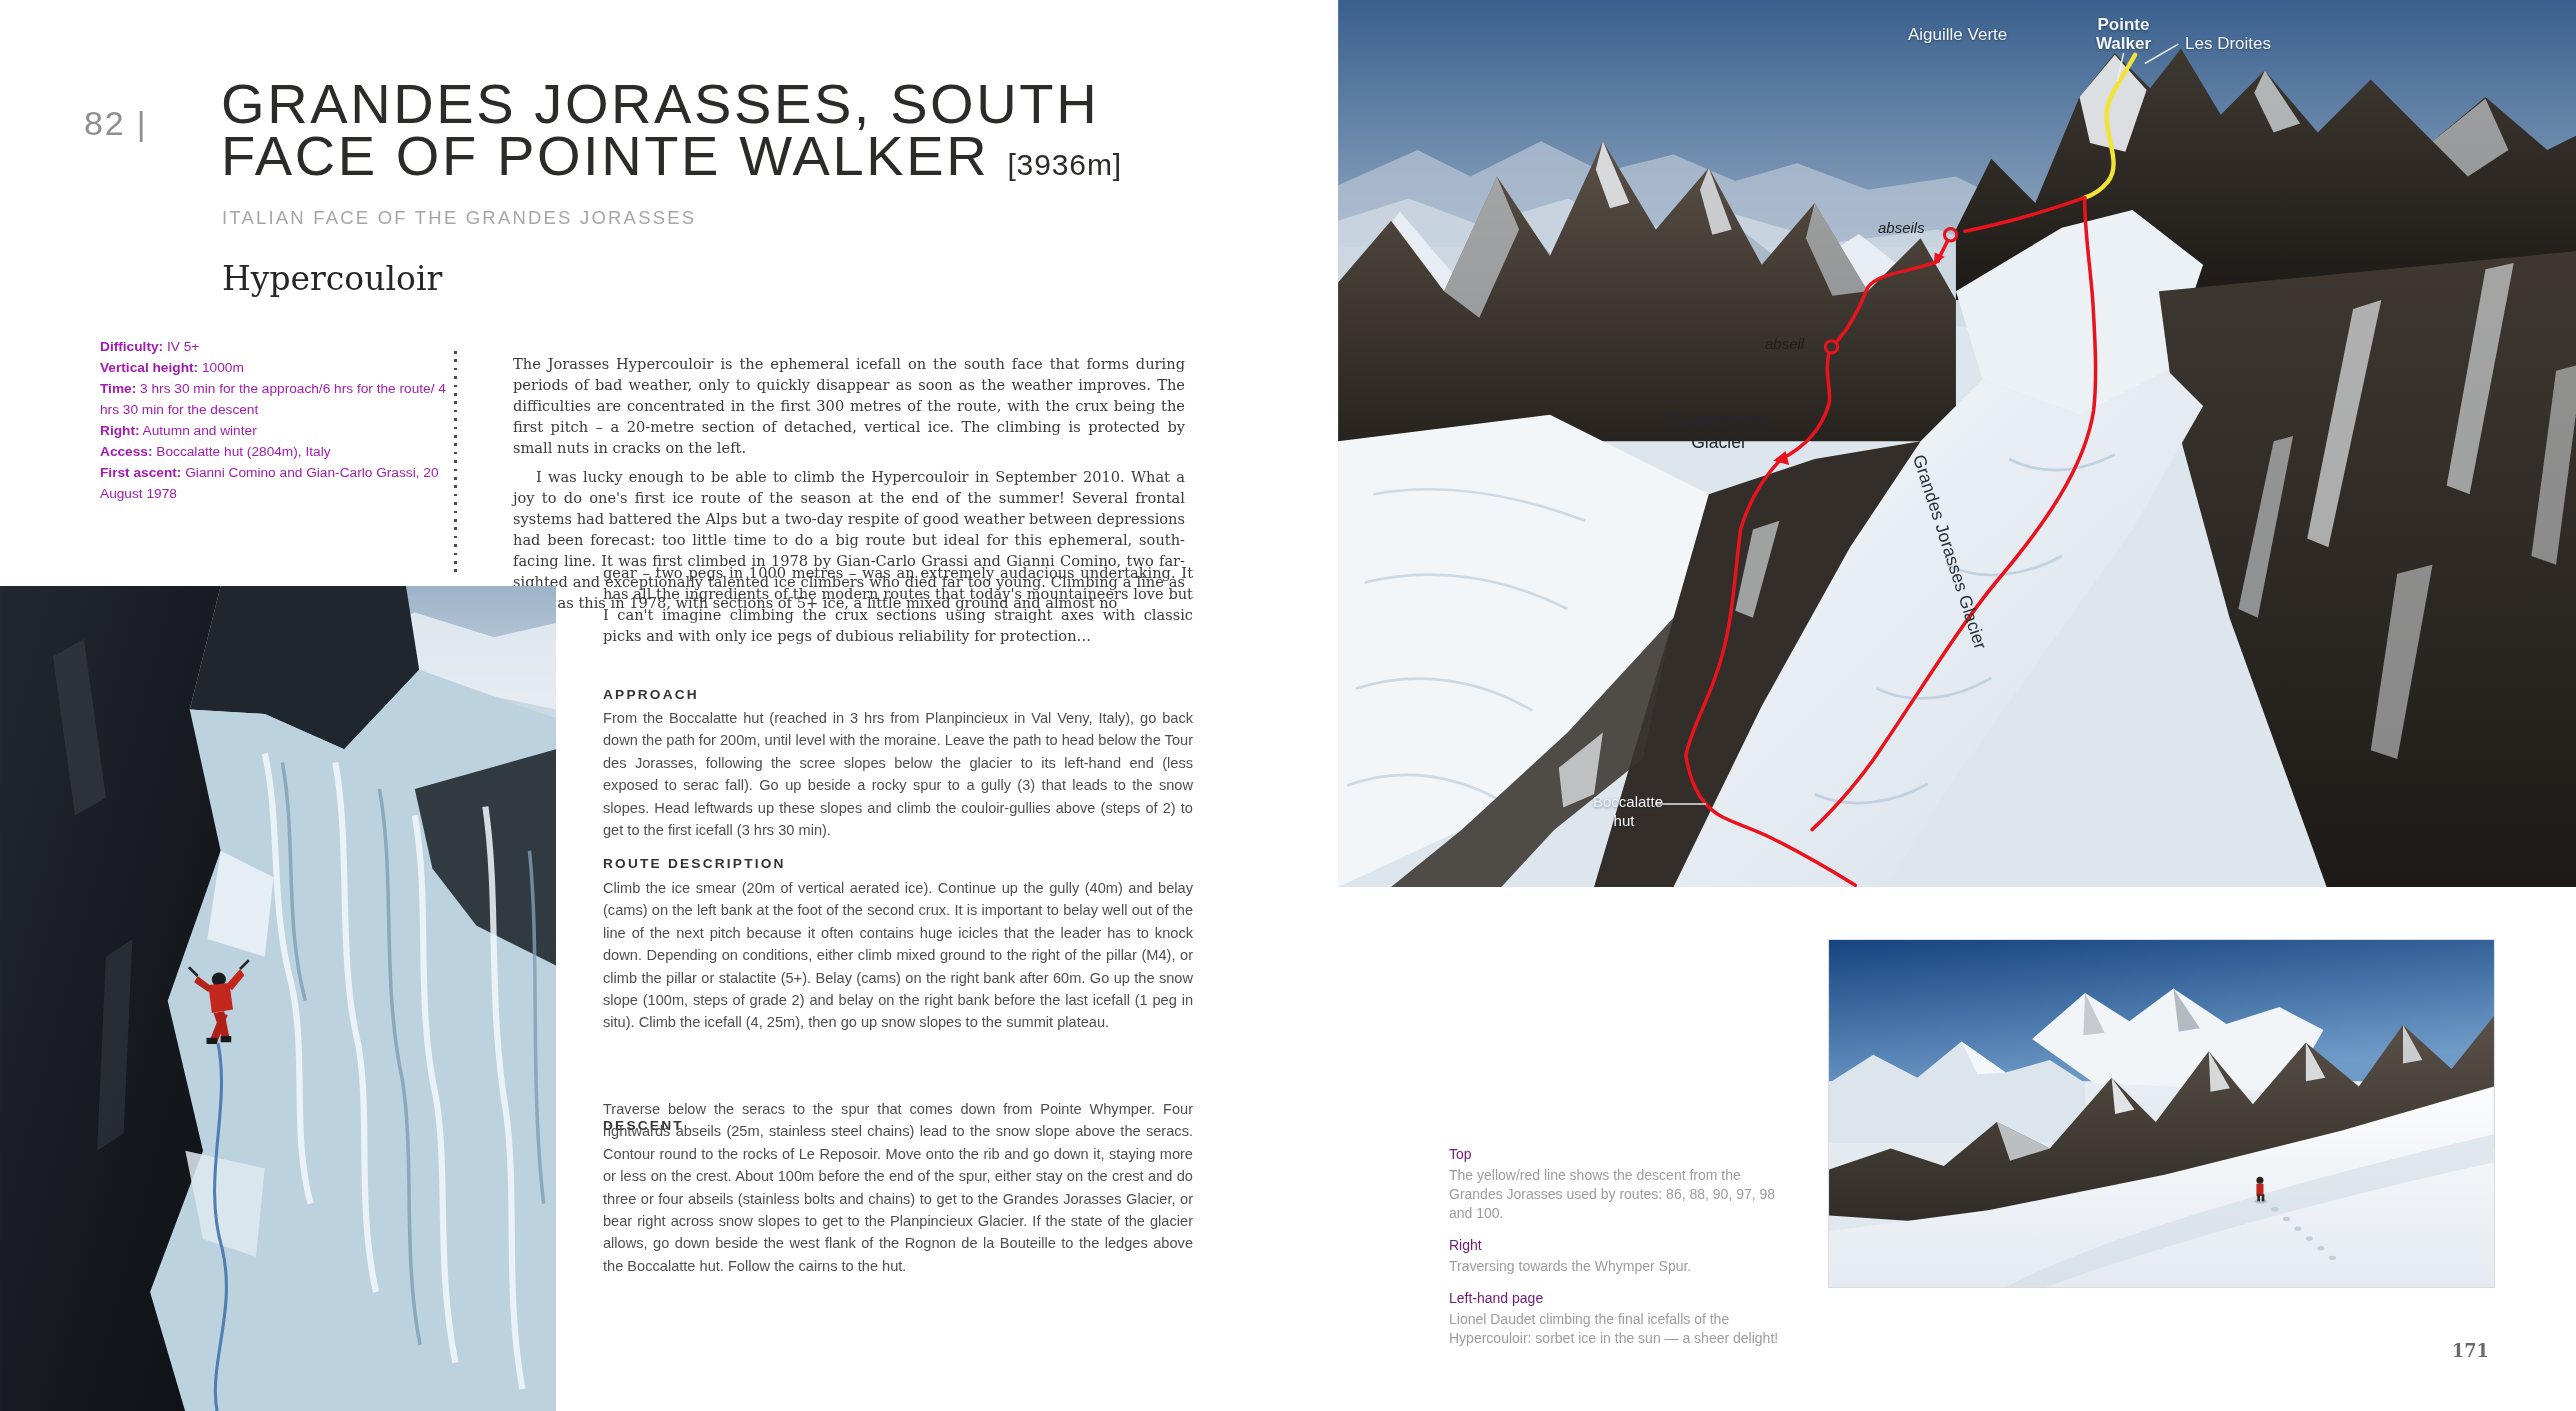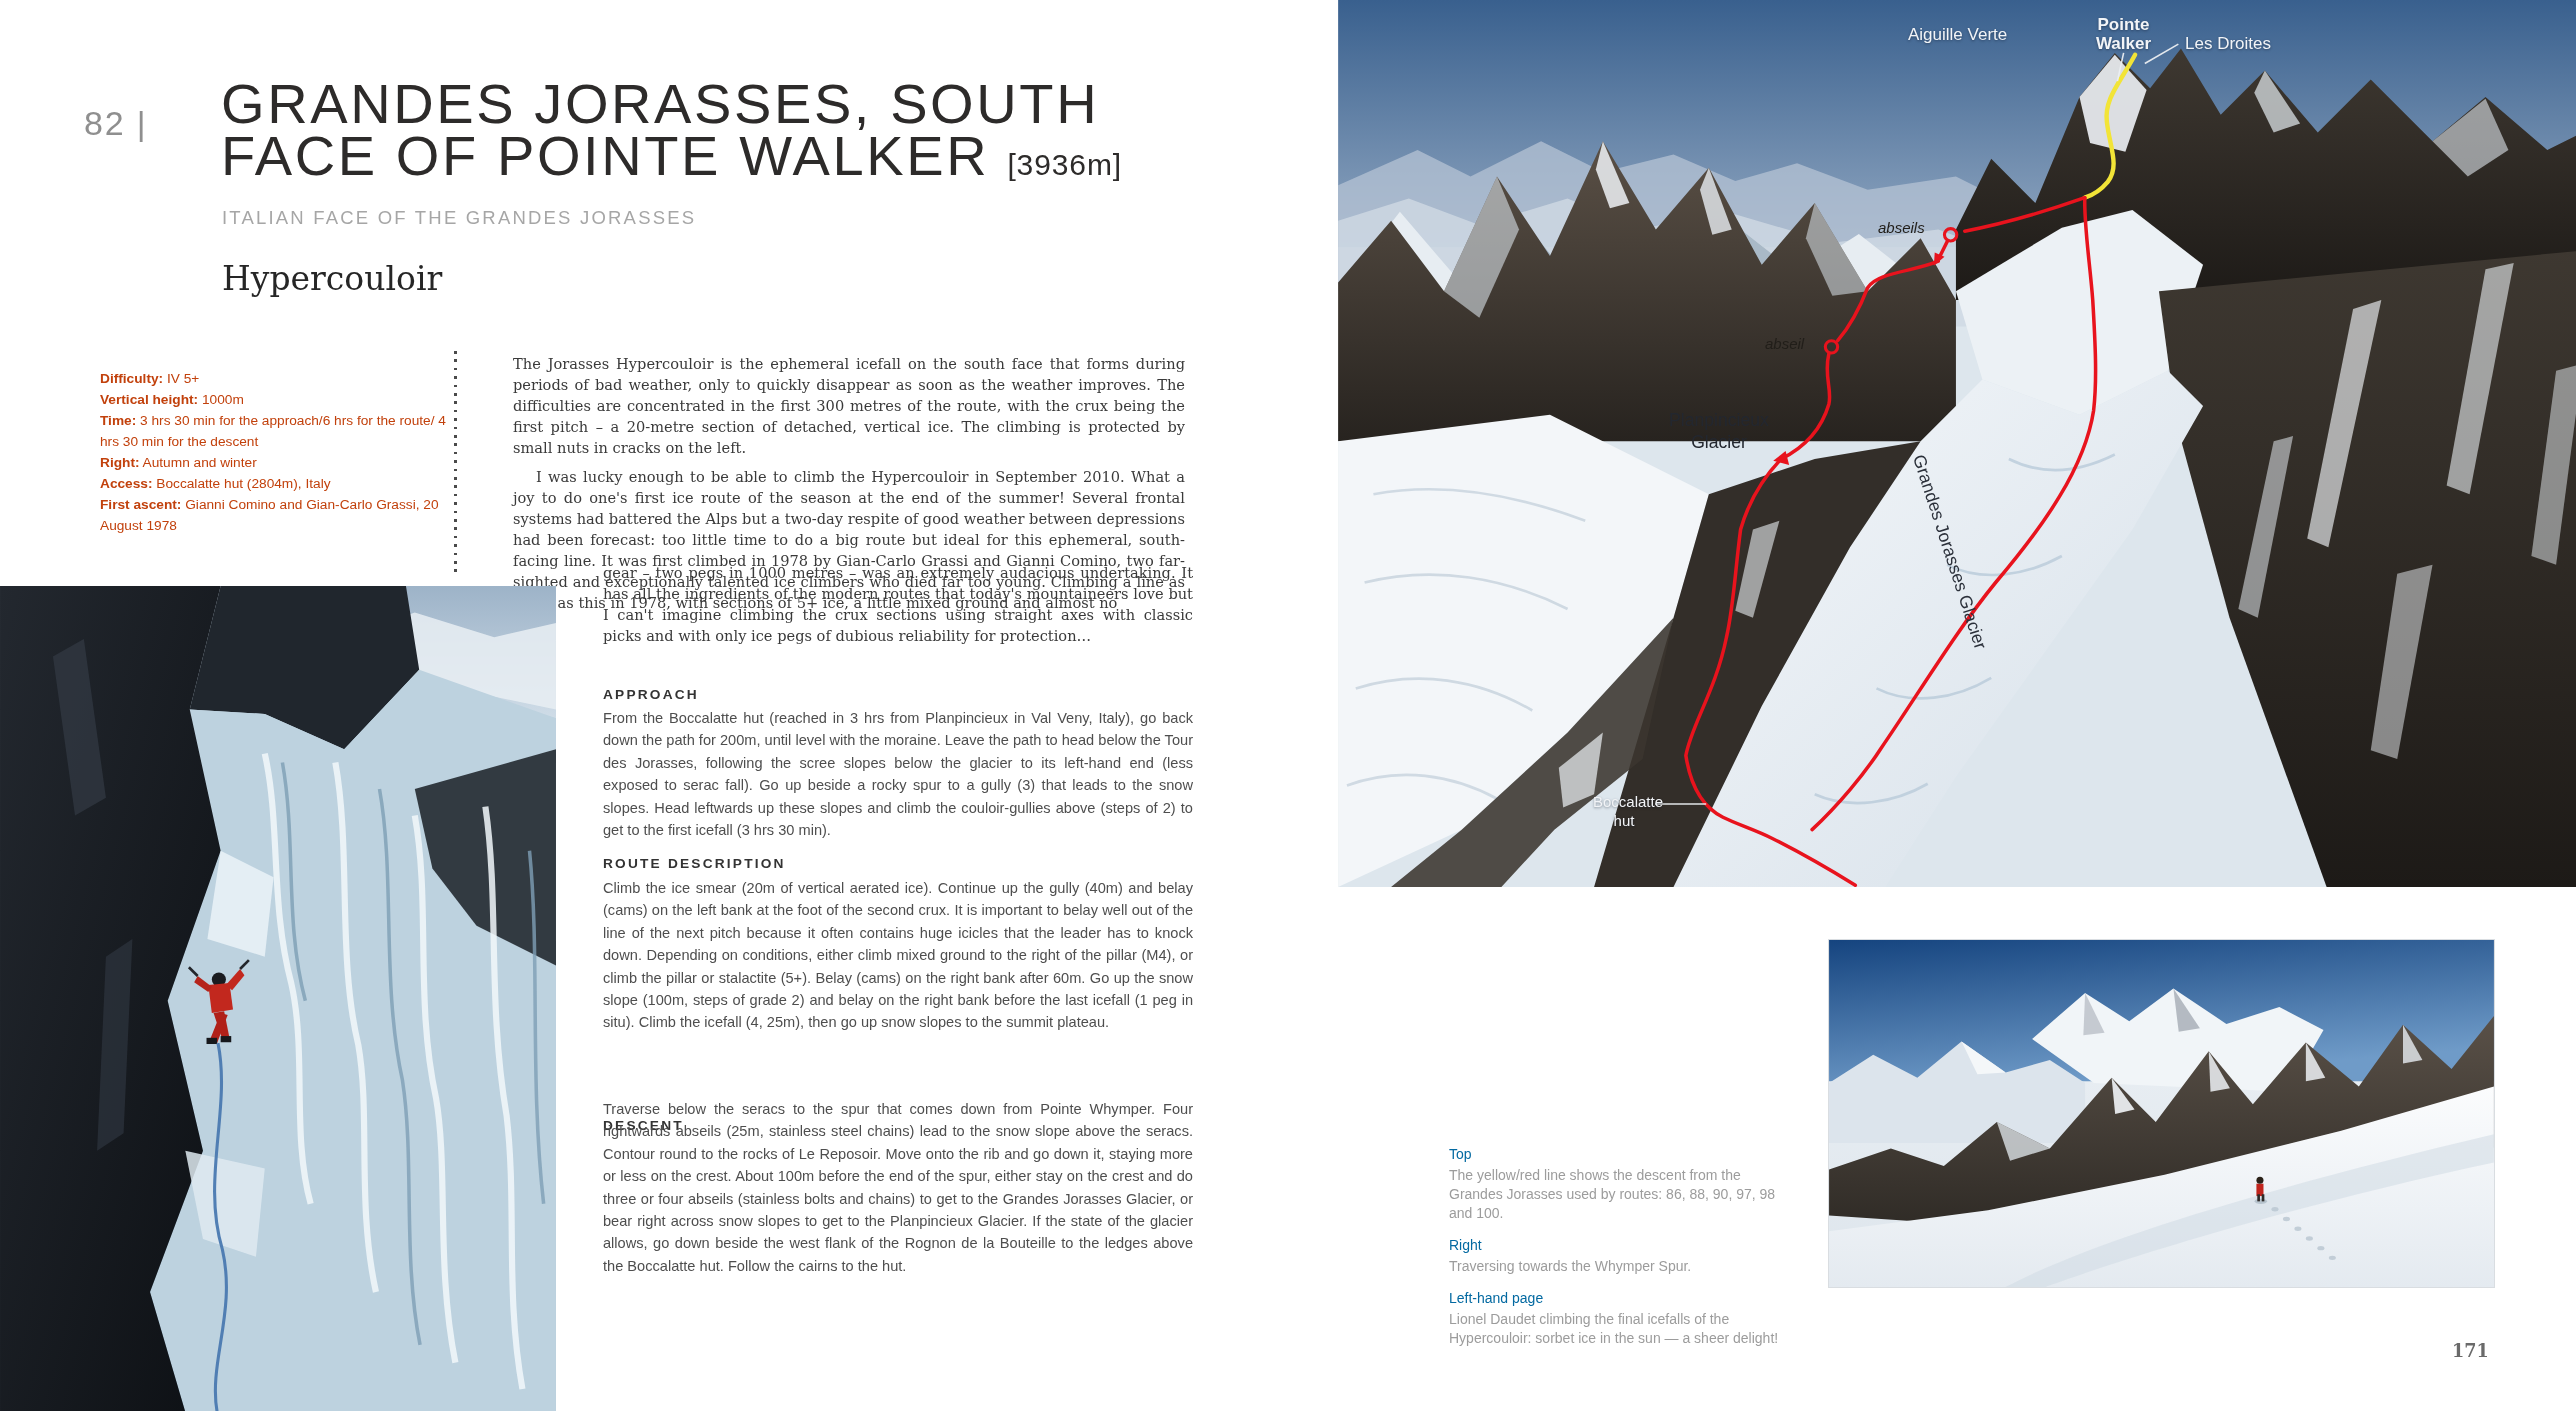--- a/index.html
+++ b/index.html
@@ -6,21 +6,21 @@
   #page{position:relative;width:2576px;height:1412px;background:#ffffff;overflow:hidden;
         font-family:"Liberation Sans",sans-serif;color:#333;}
   .abs{position:absolute;}
 
   
   .pagenum-left{left:84px;top:104px;font-size:34px;color:#8f8f8f;letter-spacing:1.8px;}
   .title{left:221px;top:78px;font-size:56px;line-height:52px;color:#2d2b2a;letter-spacing:2.6px;font-weight:400;}
   .title .alt{font-size:30px;letter-spacing:0.9px;color:#2d2b2a;}
   .subtitle{left:222px;top:207px;font-size:18.5px;letter-spacing:2.2px;color:#a6a6a6;}
   .routename{left:222px;top:259px;font-family:"DejaVu Serif",serif;font-size:33px;color:#262626;}
-  .infobox{left:100px;top:368px;width:351px;font-size:13.7px;line-height:21px;color:#c2410c;}
+  .infobox{left:100px;top:336px;width:351px;font-size:13.7px;line-height:21px;color:#a21caf;}
   .infobox b{font-weight:700;}
   .dots{left:454px;top:351px;width:2.6px;height:221px;
         background:repeating-linear-gradient(#4a4a4a 0 2.6px,transparent 2.6px 8.4px);}
   .intro{left:505px;top:345px;width:688px;font-family:"DejaVu Serif",serif;font-size:14.6px;
          line-height:21px;color:#3a3a3a;text-align:justify;}
   .intro p{margin:8px;}
   .intro p.ind{text-indent:23px;}
   .intro2{left:603px;top:562px;width:590px;font-family:"DejaVu Serif",serif;font-size:14.6px;
           line-height:21px;color:#3a3a3a;text-align:justify;}
   .sec-h{left:603px;font-size:13.7px;font-weight:700;letter-spacing:2.2px;color:#333;}
@@ -43,21 +43,21 @@
   .lbl-droites{left:847px;top:34px;}
   .lbl-abseils{left:540px;top:219px;}
   .lbl-abseil{left:427px;top:335px;}
   .lbl-plan{left:319px;top:409px;width:124px;text-align:center;line-height:22px;font-size:17.6px;}
   .lbl-gjg{left:590px;top:452px;font-size:17.6px;transform:rotate(72deg);transform-origin:left top;color:#2b303a;text-shadow:none;}
   .lbl-bocc{left:255px;top:792px;width:62px;text-align:center;line-height:19.4px;font-size:15px;}
 
   
   .captions{left:1449px;top:1145px;width:346px;font-size:14px;line-height:19px;}
   .cap{margin:0 0 13.2px 0;}
-  .cap-h{color:#0369a1;margin:0 0 1.8px 0;}
+  .cap-h{color:#701a75;margin:0 0 1.8px 0;}
   .cap-b{color:#9c9c9c;margin:0;}
   .pagenum-right{left:2452px;top:1340px;font-family:"DejaVu Serif",serif;font-weight:700;
                  font-size:17.6px;color:#6a6a6a;}
 </style>
 </head>
 <body>
 
 <div id="page">
 
   <div class="abs pagenum-left">82 |</div>

